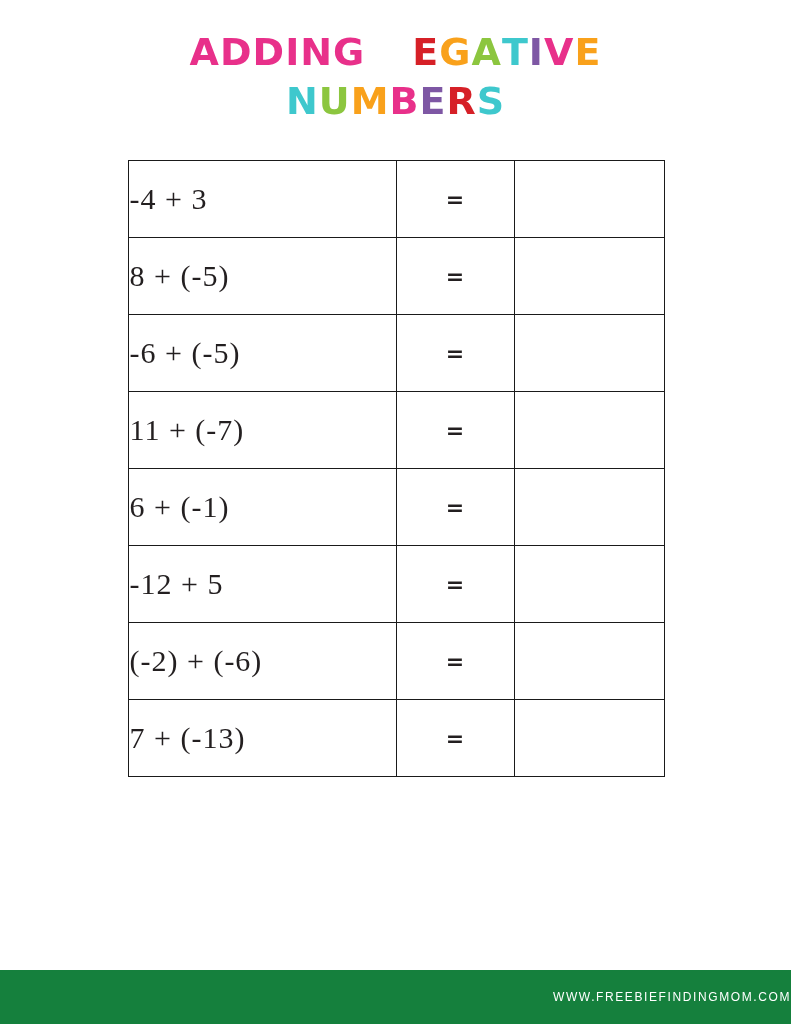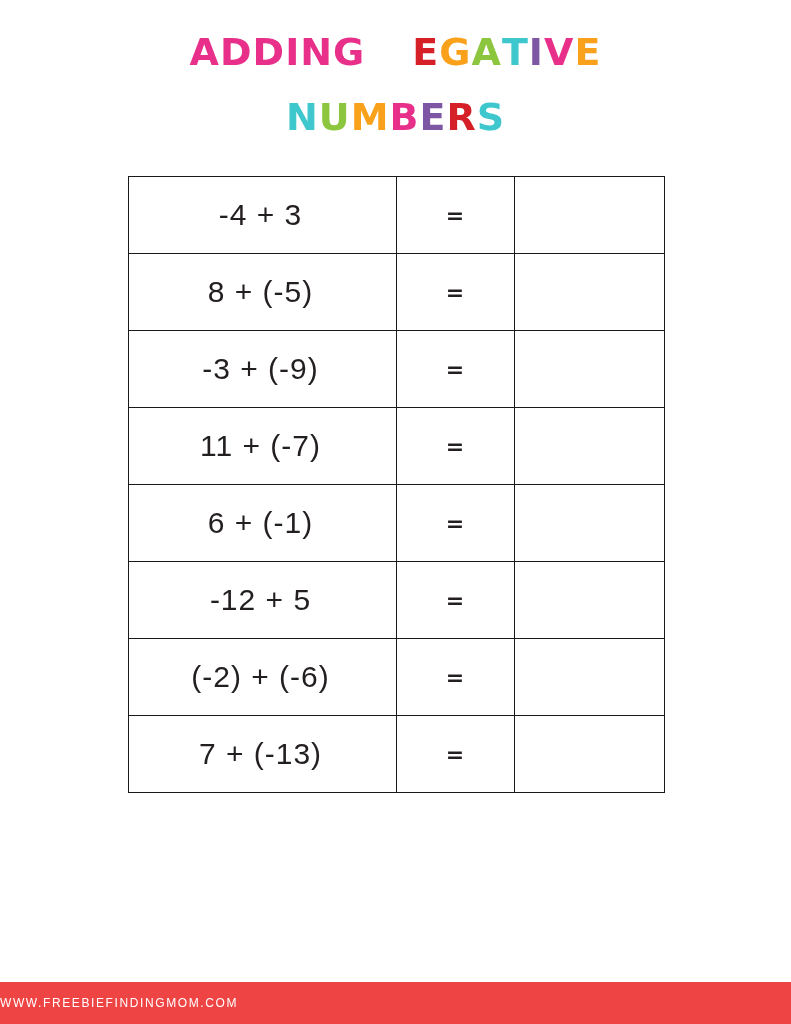--- a/index.html
+++ b/index.html
@@ -33,42 +33,41 @@
     display: block;
     font-family: "DejaVu Sans", sans-serif;
     font-weight: bold;
     font-size: 38px;
     letter-spacing: 1px;
   }
   .title-line .ch {
     display: inline-block;
   }
   .title-line.line2 {
-    margin-top: 24px;
+    margin-top: 8px;
   }
   
   .table-wrap {
     margin: 38px auto 0 auto;
     width: 536px;
   }
   table.problems {
     border-collapse: collapse;
     width: 100%;
     table-layout: fixed;
   }
   table.problems td {
     border: 1px solid #1a1a1a;
     height: 77px;
     vertical-align: middle;
     box-sizing: border-box;
   }
   td.expr {
     width: 268px;
-    text-align: center;
-    font-family: Liberation Sans, sans-serif;
+    font-family: Liberation Serif, serif;
     font-size: 30px;
     color: #231f20;
     padding-right: 4px;
     letter-spacing: 1px;
   }
   td.eq {
     width: 118px;
     text-align: center;
     font-family: "DejaVu Sans", sans-serif;
     font-size: 22px;
@@ -78,25 +77,25 @@
   td.answer {
     width: 150px;
     background: #ffffff;
   }
   
   .footer {
     position: absolute;
     left: 0;
     right: 0;
     bottom: 0;
-    height: 42px;
-    background: #ef4444;
+    height: 54px;
+    background: #15803d;
     display: flex;
     align-items: center;
-    justify-content: flex-start;
+    justify-content: flex-end;
   }
   .footer-text {
     color: #ffffff;
     font-family: "Liberation Sans", sans-serif;
     font-size: 12px;
     letter-spacing: 1.6px;
   }
 </style>
 </head>
 <body>
@@ -115,21 +114,21 @@
             <td class="expr">-4 + 3</td>
             <td class="eq">=</td>
             <td class="answer"></td>
           </tr>
           <tr>
             <td class="expr">8 + (-5)</td>
             <td class="eq">=</td>
             <td class="answer"></td>
           </tr>
           <tr>
-            <td class="expr">-3 + (-9)</td>
+            <td class="expr">-6 + (-5)</td>
             <td class="eq">=</td>
             <td class="answer"></td>
           </tr>
           <tr>
             <td class="expr">11 + (-7)</td>
             <td class="eq">=</td>
             <td class="answer"></td>
           </tr>
           <tr>
             <td class="expr">6 + (-1)</td>

